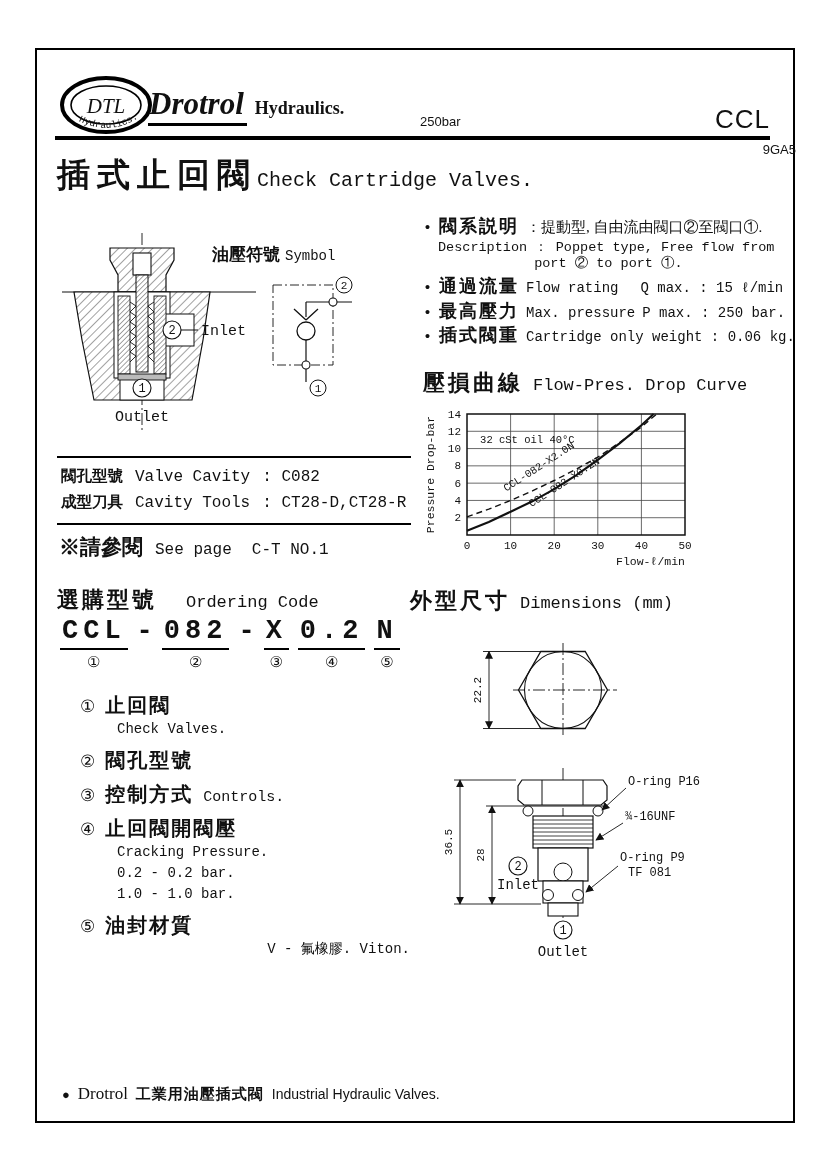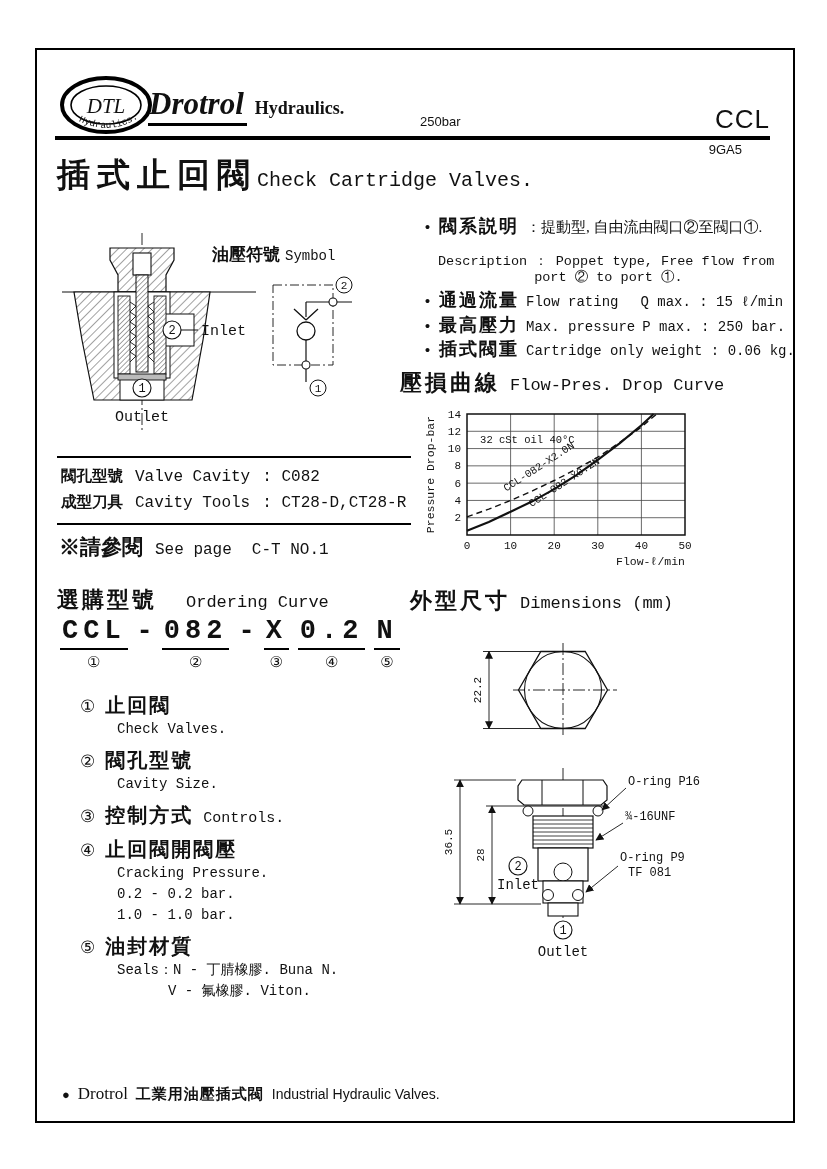--- a/index.html
+++ b/index.html
@@ -1,45 +1,45 @@
 <!DOCTYPE html>
 <html><head>
 <meta charset="utf-8">
 <style>
   html,body{margin:0;padding:0;background:#fff;}
   body{width:827px;height:1169px;position:relative;font-family:"Liberation Mono",monospace;color:#111;}
   .abs{position:absolute;}
   .frame{position:absolute;left:35px;top:48px;width:756px;height:1071px;border:2px solid #000;background:#fff;}
   .cjk{font-family:"Liberation Serif","DejaVu Serif",serif;font-weight:700;}
-  .cjkn{font-family:"Liberation Serif","DejaVu Serif",serif;font-weight:400;}
+  .cjkn{font-family:"Liberation Serif","DejaVu Serif",serif;font-weight:400;text-align:right;}
   .mono{font-family:"Liberation Mono","DejaVu Sans Mono",monospace;}
   .sans{font-family:"Liberation Sans","DejaVu Sans",sans-serif;}
   svg text{font-family:"Liberation Mono","DejaVu Sans Mono",monospace;fill:#111;}
   svg .cjkt{font-family:"Liberation Serif","DejaVu Serif",serif;font-weight:700;}
 
   
   .brand-wrap{left:148px;top:86px;display:flex;align-items:baseline;gap:8px;}
   .brand{font-family:"Liberation Serif",serif;font-weight:700;font-style:italic;font-size:31px;border-bottom:3px solid #000;padding:0 3px 1px 1px;}
   .brand-suffix{font-family:"Liberation Serif",serif;font-weight:700;font-size:18px;}
   .pressure{left:420px;top:114px;font-size:13px;}
   .ccl{left:640px;top:104px;width:130px;text-align:right;font-size:26px;letter-spacing:1px;}
   .rule{left:55px;top:136px;width:715px;height:4px;background:#000;}
-  .doccode{left:612px;top:142px;width:130px;text-align:right;font-size:13px;}
+  .doccode{left:666px;top:142px;width:130px;text-align:right;font-size:13px;}
   .title{left:57px;top:153px;display:flex;align-items:baseline;}
   .title .zh{font-size:33px;letter-spacing:7px;}
   .title .en{font-size:20px;}
 
   
   .specs{left:423px;top:216px;width:372px;}
   .spec-line{display:flex;align-items:baseline;gap:7px;line-height:1.15;margin-bottom:3px;}
   .bullet{font-size:15px;}
   .sp-zh{font-size:18px;letter-spacing:2px;}
   .sp-zhv{font-size:15px;}
   .sp-en{font-size:13.5px;}
-  .indent1{margin-left:15px;margin-top:17px;margin-bottom:5px;}
+  .indent1{margin-left:15px;margin-top:3px;margin-bottom:5px;}
   .gap{width:8px;display:inline-block;}
 
   .sec-head{display:flex;align-items:baseline;gap:10px;}
   .sec-head .zh{font-size:22px;letter-spacing:3px;}
   .sec-head .en{font-size:17px;}
 
   
   .cav-table{left:57px;top:456px;width:354px;font-size:16px;}
   .cav-rows{border-top:2px solid #000;border-bottom:2px solid #000;padding:6px 0 7px 4px;}
   .cav-row{display:flex;align-items:baseline;gap:12px;line-height:1.55;}
@@ -57,21 +57,21 @@
   .code-dash{line-height:1.1;padding-top:1px;}
   .ord-list{left:80px;top:692px;width:330px;}
   .ord-item{margin-bottom:7px;}
   .ord-item-head{display:flex;align-items:baseline;gap:10px;}
   .ord-num{font-size:17px;}
   .ord-zh{font-size:20px;letter-spacing:2px;text-align:center;}
   .ord-en{font-size:15px;}
   .ord-line{font-size:14px;margin-left:37px;line-height:1.5;}
   .indent2{margin-left:88px;}
 
-  .curve-head{left:400px;top:368px;}
+  .curve-head{left:423px;top:368px;}
   .dims-head{left:410px;top:586px;}
   .footer{left:62px;top:1084px;display:flex;align-items:baseline;gap:8px;}
   .footer .b{font-size:13px;}
   .footer .brandf{font-family:"Liberation Serif",serif;font-size:17px;}
   .footer .zh{font-size:15px;letter-spacing:1px;}
   .footer .en{font-size:14px;}
 </style>
 </head>
 <body>
 
@@ -238,21 +238,21 @@
   </div>
   <div class="cav-note">
     <span class="cjkn">※請參閱</span>
     <span class="mono">See page</span>
     <span class="mono cav-val">C-T NO.1</span>
   </div>
 </div>
 
 <div class="abs ord-head-sec sec-head">
   <span class="cjk zh">選購型號</span>
-  <span class="mono en">Ordering Curve</span>
+  <span class="mono en">Ordering Code</span>
 </div>
 <div class="abs code-row mono">
   <div class="code-seg">
     <span class="code-txt">CCL</span>
     <span class="code-num">①</span>
   </div>
   <span class="code-dash">-</span>
   <div class="code-seg">
     <span class="code-txt">082</span>
     <span class="code-num">②</span>
@@ -278,21 +278,20 @@
       <span class="mono ord-num">①</span>
       <span class="cjk ord-zh">止回閥</span>
     </div>
     <div class="ord-line mono">Check Valves.</div>
   </div>
   <div class="ord-item">
     <div class="ord-item-head">
       <span class="mono ord-num">②</span>
       <span class="cjk ord-zh">閥孔型號</span>
     </div>
-    <div class="ord-line mono">Cavity Size.</div>
   </div>
   <div class="ord-item">
     <div class="ord-item-head">
       <span class="mono ord-num">③</span>
       <span class="cjk ord-zh">控制方式</span>
       <span class="mono ord-en">Controls.</span>
     </div>
   </div>
   <div class="ord-item">
     <div class="ord-item-head">
@@ -301,21 +300,20 @@
     </div>
     <div class="ord-line mono">Cracking Pressure.</div>
     <div class="ord-line mono">0.2 - 0.2 bar.</div>
     <div class="ord-line mono">1.0 - 1.0 bar.</div>
   </div>
   <div class="ord-item">
     <div class="ord-item-head">
       <span class="mono ord-num">⑤</span>
       <span class="cjk ord-zh">油封材質</span>
     </div>
-    <div class="ord-line mono cjkn">Seals：N - 丁腈橡膠. Buna N.</div>
     <div class="ord-line mono cjkn indent2">V - 氟橡膠. Viton.</div>
   </div>
 </div>
 
 <div class="abs dims-head sec-head">
   <span class="cjk zh">外型尺寸</span>
   <span class="mono en">Dimensions (mm)</span>
 </div>
 
 <svg class="abs" style="left:455px;top:636px" width="210" height="116" viewBox="0 0 210 116">

